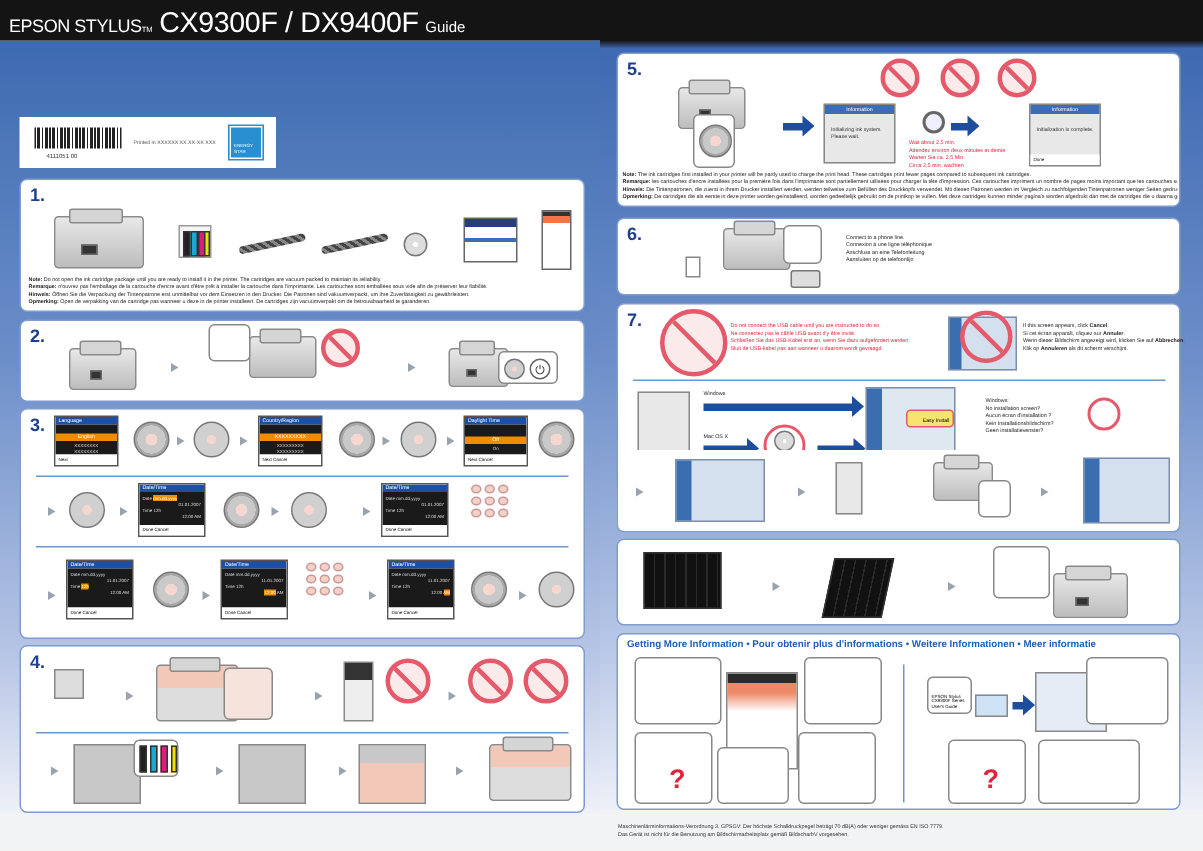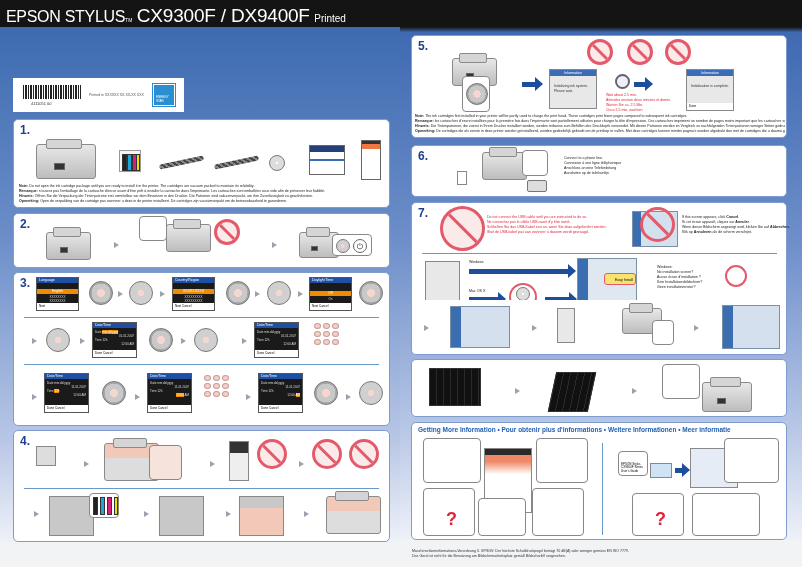--- a/index.html
+++ b/index.html
@@ -1,20 +1,20 @@
 <!DOCTYPE html>
 <html><head>
 <meta charset="utf-8">
 <style>
 *{box-sizing:border-box;margin:0;padding:0}
 html,body{width:802px;height:567px;overflow:hidden;background:#f0f0f0;font-family:"Liberation Sans",sans-serif}
 .page{position:relative;width:802px;height:567px;background:#f2f3f5}
 .topbar{position:absolute;left:0;top:0;width:802px;height:27px;background:#141414}
 .topbar .brand{position:absolute;left:6px;top:5px;color:#fff;white-space:nowrap}
-.brand .b1{font-size:16px;letter-spacing:-0.3px}
+.brand .b1{font-size:12px;letter-spacing:-0.3px}
 .brand .tm{font-size:5px;vertical-align:baseline}
 .brand .b2{font-size:19px;font-weight:normal;letter-spacing:-0.2px}
 .brand .b3{font-size:10px}
 .half{position:absolute;top:27px;height:515px}
 .left{left:0;width:400px;background:linear-gradient(180deg,#3d6bb0 0%,#6a8dc8 40%,#b8c6e6 80%,#eef1f8 100%)}
 .right{left:400px;width:402px;top:0;height:540px;background:linear-gradient(180deg,#141414 0%,#141414 5%,#3f6ab2 6%,#6e8fca 45%,#b9c8e7 80%,#eef1f8 100%)}
 .headline{position:absolute;left:13px;top:33px;color:#fff;font-weight:bold;font-size:17px;line-height:19px;width:370px}
 .barcode-box{position:absolute;left:13px;top:78px;width:171px;height:34px;background:#fff}
 .barcode{position:absolute;left:10px;top:7px;width:58px;height:14px;background:repeating-linear-gradient(90deg,#222 0 1px,#fff 1px 2px,#222 2px 4px,#fff 4px 5px)}
 .barcode-num{position:absolute;left:18px;top:23px;font-size:4px;color:#333}
@@ -69,21 +69,21 @@
 
 <div class="page">
 
   <div class="half left"></div>
   <div class="half right"></div>
 
   <div class="topbar">
     <div class="brand">
       <span class="b1">EPSON STYLUS</span><span class="tm">TM</span>
       <span class="b2">CX9300F / DX9400F</span>
-      <span class="b3">Printed</span>
+      <span class="b3">Guide</span>
     </div>
   </div>
 
 
   <div class="barcode-box">
     <div class="barcode"></div>
     <div class="barcode-num">4111051 00</div>
     <div class="prodcode">Printed in XXXXXX  XX.XX-XX XXX</div>
     <div class="energy">
         <span>ENERGY STAR</span>

